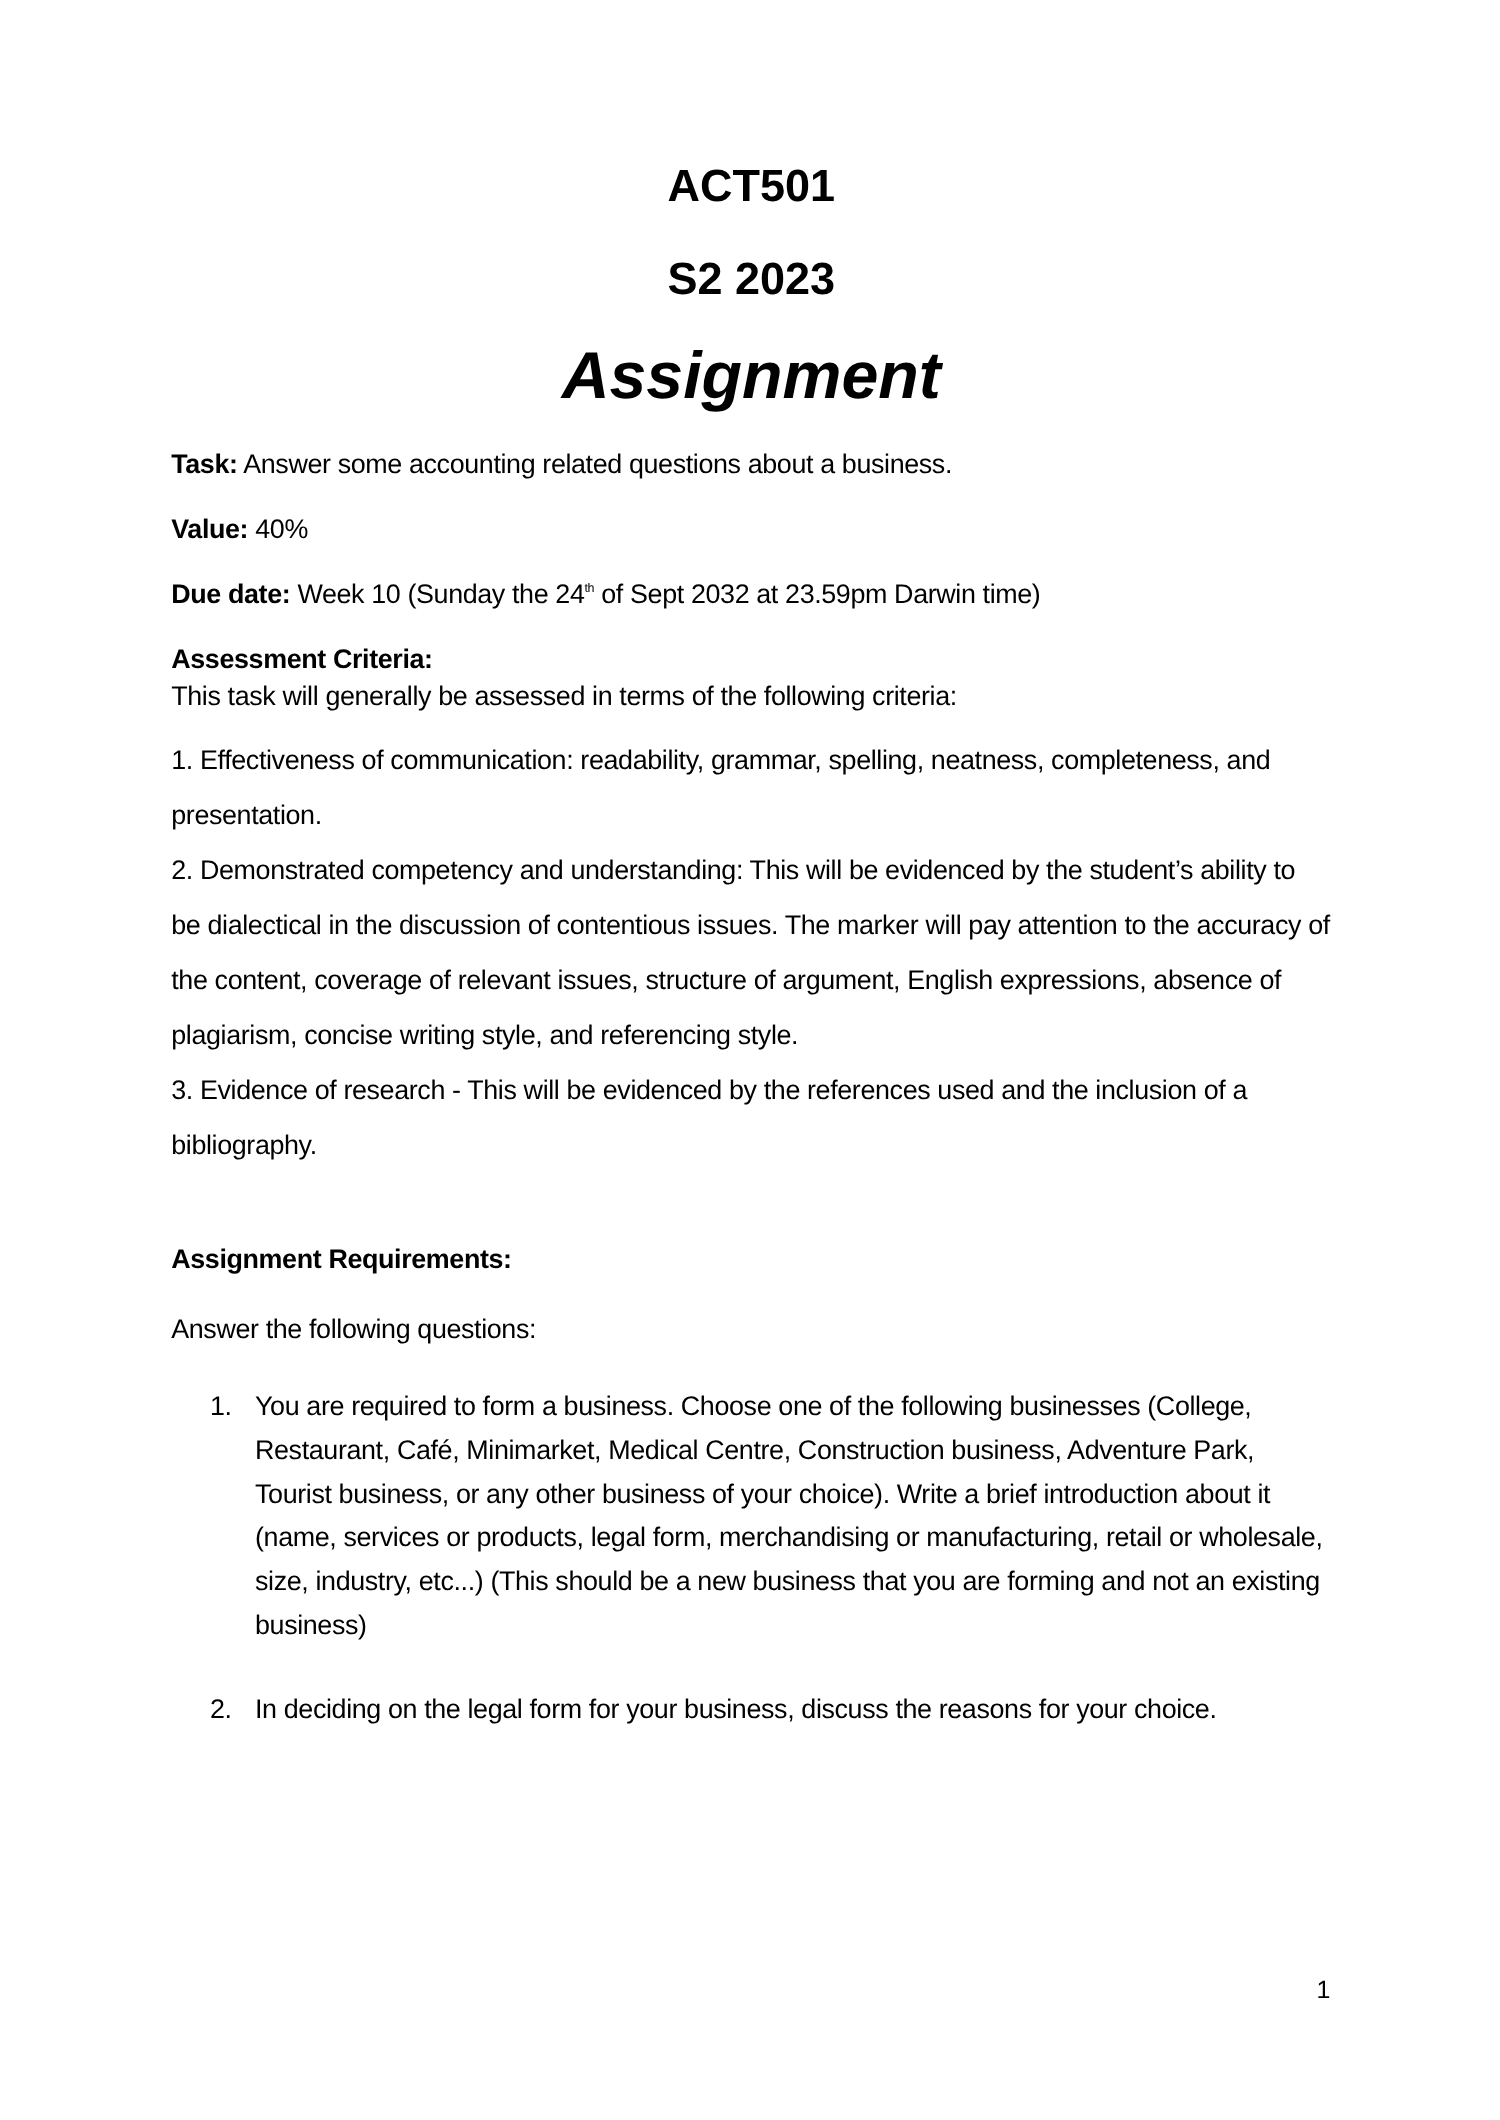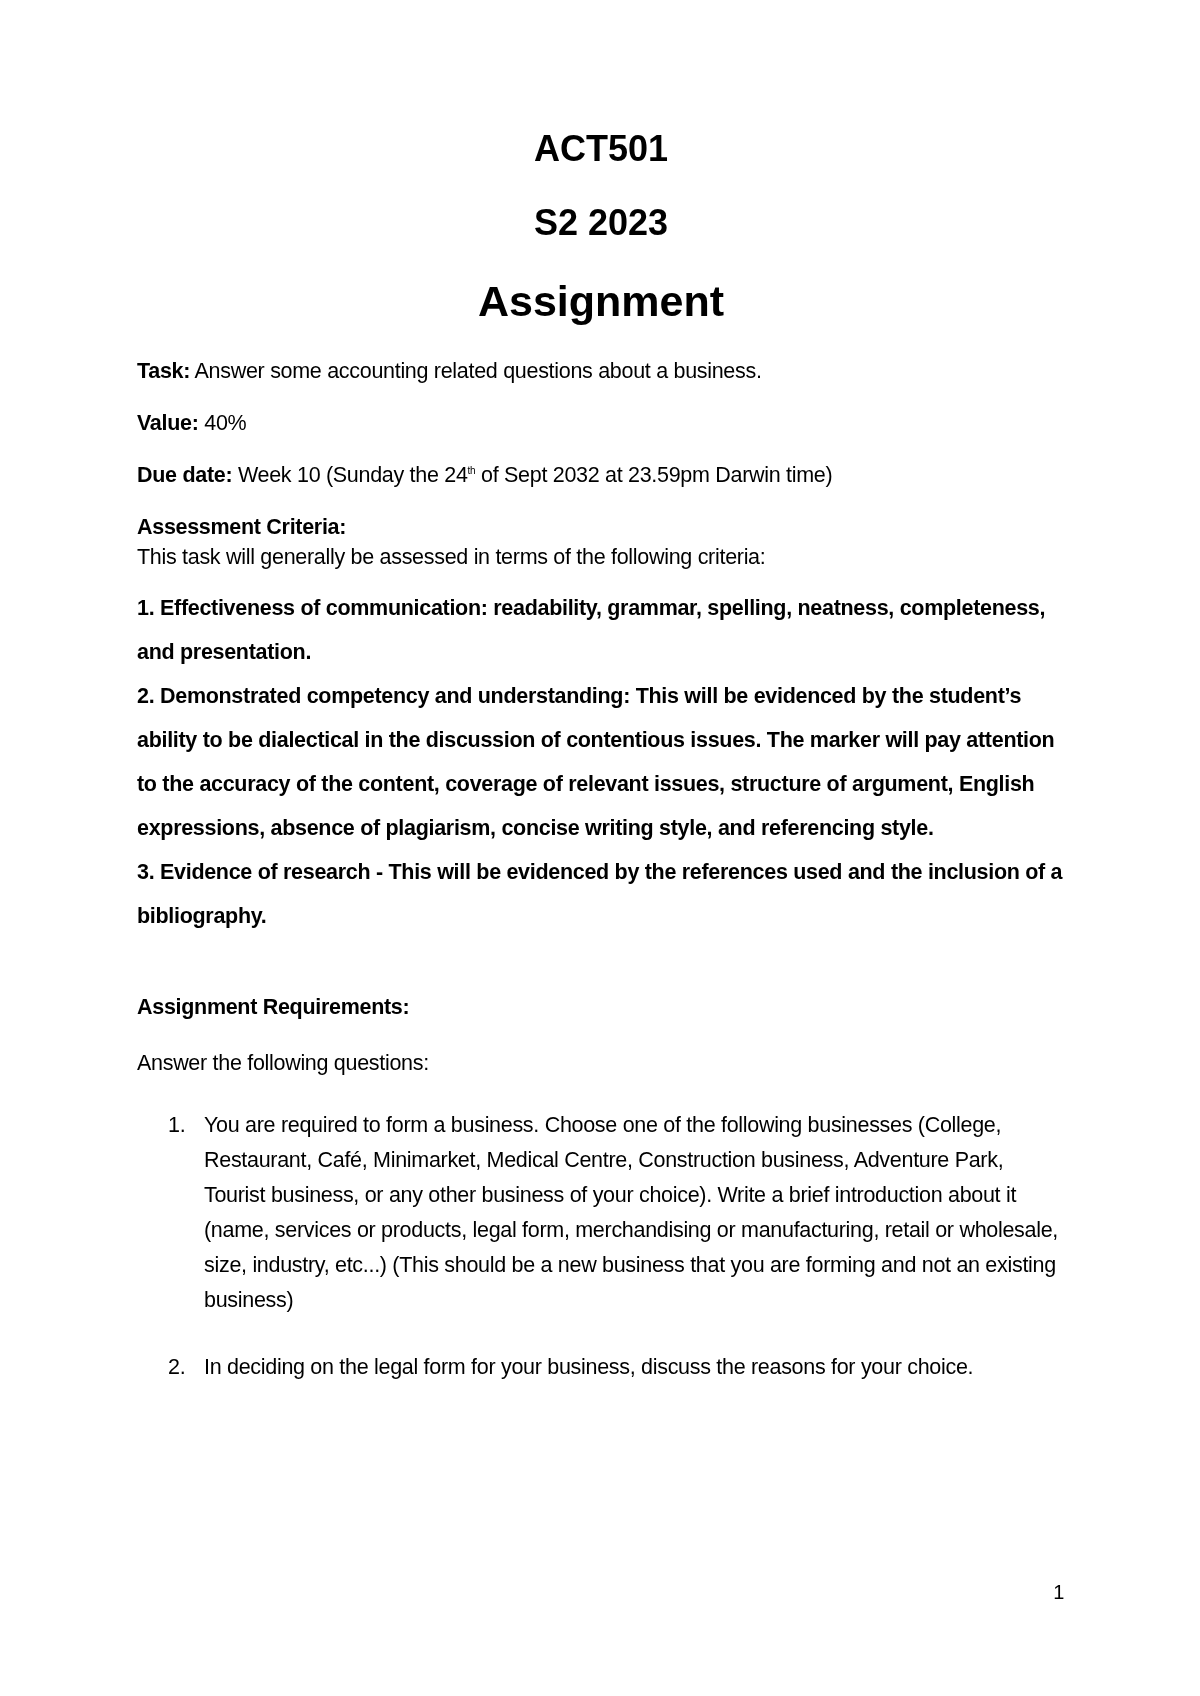--- a/index.html
+++ b/index.html
@@ -25,23 +25,24 @@
     margin-bottom: 22px;
   }
   .title-line {
     font-weight: bold;
     font-size: 36px;
     line-height: 42px;
     margin: 0 0 32px 0;
     letter-spacing: 0;
   }
   .title-doc {
-    font-size: 43px;
+    font-size: 53px;
     line-height: 50px;
     margin: 0 0 30px 0;
+    font-style: italic;
   }
   .detail {
     margin: 16px 0 22px 0;
     line-height: 30px;
   }
   .detail b { font-weight: bold; }
   .detail sup {
     font-size: 10px;
     vertical-align: super;
     line-height: 0;
@@ -54,21 +55,20 @@
     margin: 0;
     line-height: 30px;
   }
   .assessment-intro {
     margin: 0 0 14px 0;
     line-height: 30px;
   }
   .assessment-item {
     margin: 0;
     line-height: 44px;
-    font-weight: bold;
   }
   .requirements {
     margin-top: 54px;
   }
   .requirements-heading {
     font-weight: bold;
     margin: 0 0 26px 0;
     line-height: 30px;
   }
   .requirements-intro {

